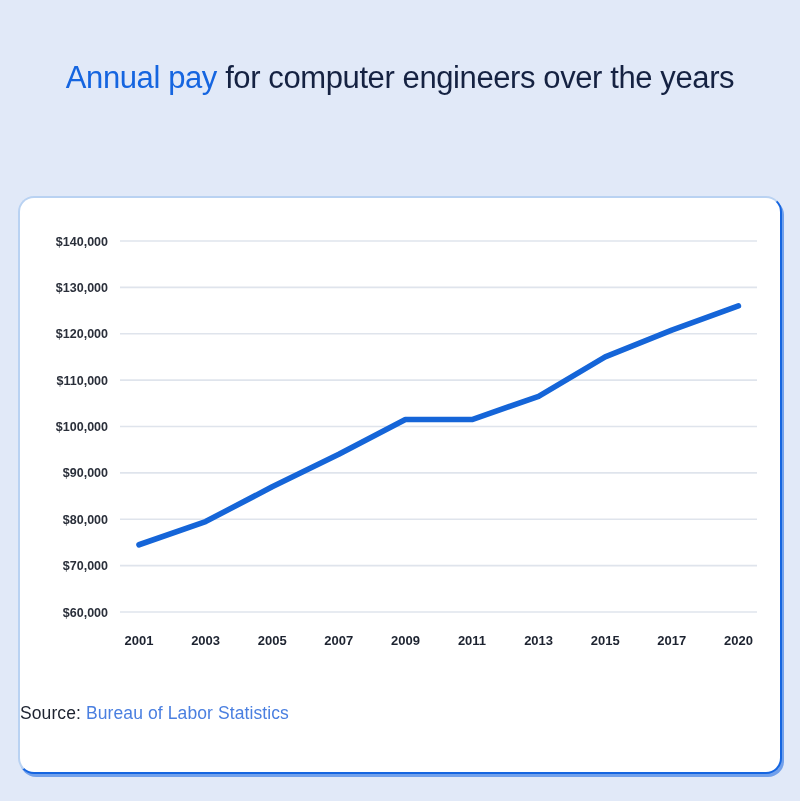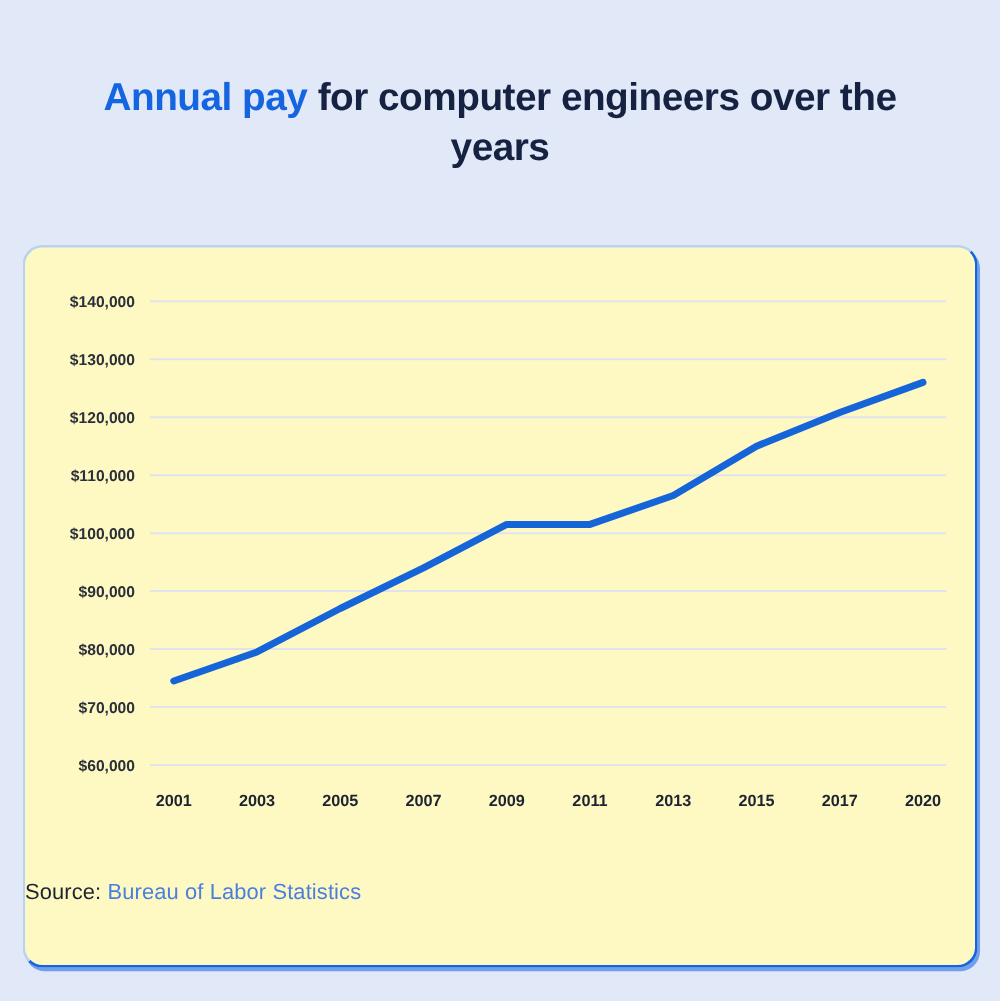--- a/index.html
+++ b/index.html
@@ -17,37 +17,37 @@
 
   
   .title-block {
     position: absolute;
     left: 0;
     top: 58px;
     width: 800px;
     text-align: center;
     line-height: 1.30;
     font-size: 31px;
-    font-weight: 700;
+    font-weight: 400;
     letter-spacing: -0.4px;
     color: #152242;
     padding: 0 60px;
     box-sizing: border-box;
   }
   .title-accent { color: #1565e0; }
 
   
   .card {
     position: absolute;
     left: 18px;
     top: 196px;
     width: 764px;
     height: 578px;
     box-sizing: border-box;
-    background: #fef9c3;
+    background: #ffffff;
     border-radius: 16px;
     border: 2px solid #b9d2f2;
     border-right-color: #1565e0;
     border-bottom-color: #1565e0;
     box-shadow: 2px 3px 0 0 rgba(21,101,224,0.55);
   }
 
   
   .chart-wrap {
     position: absolute;

